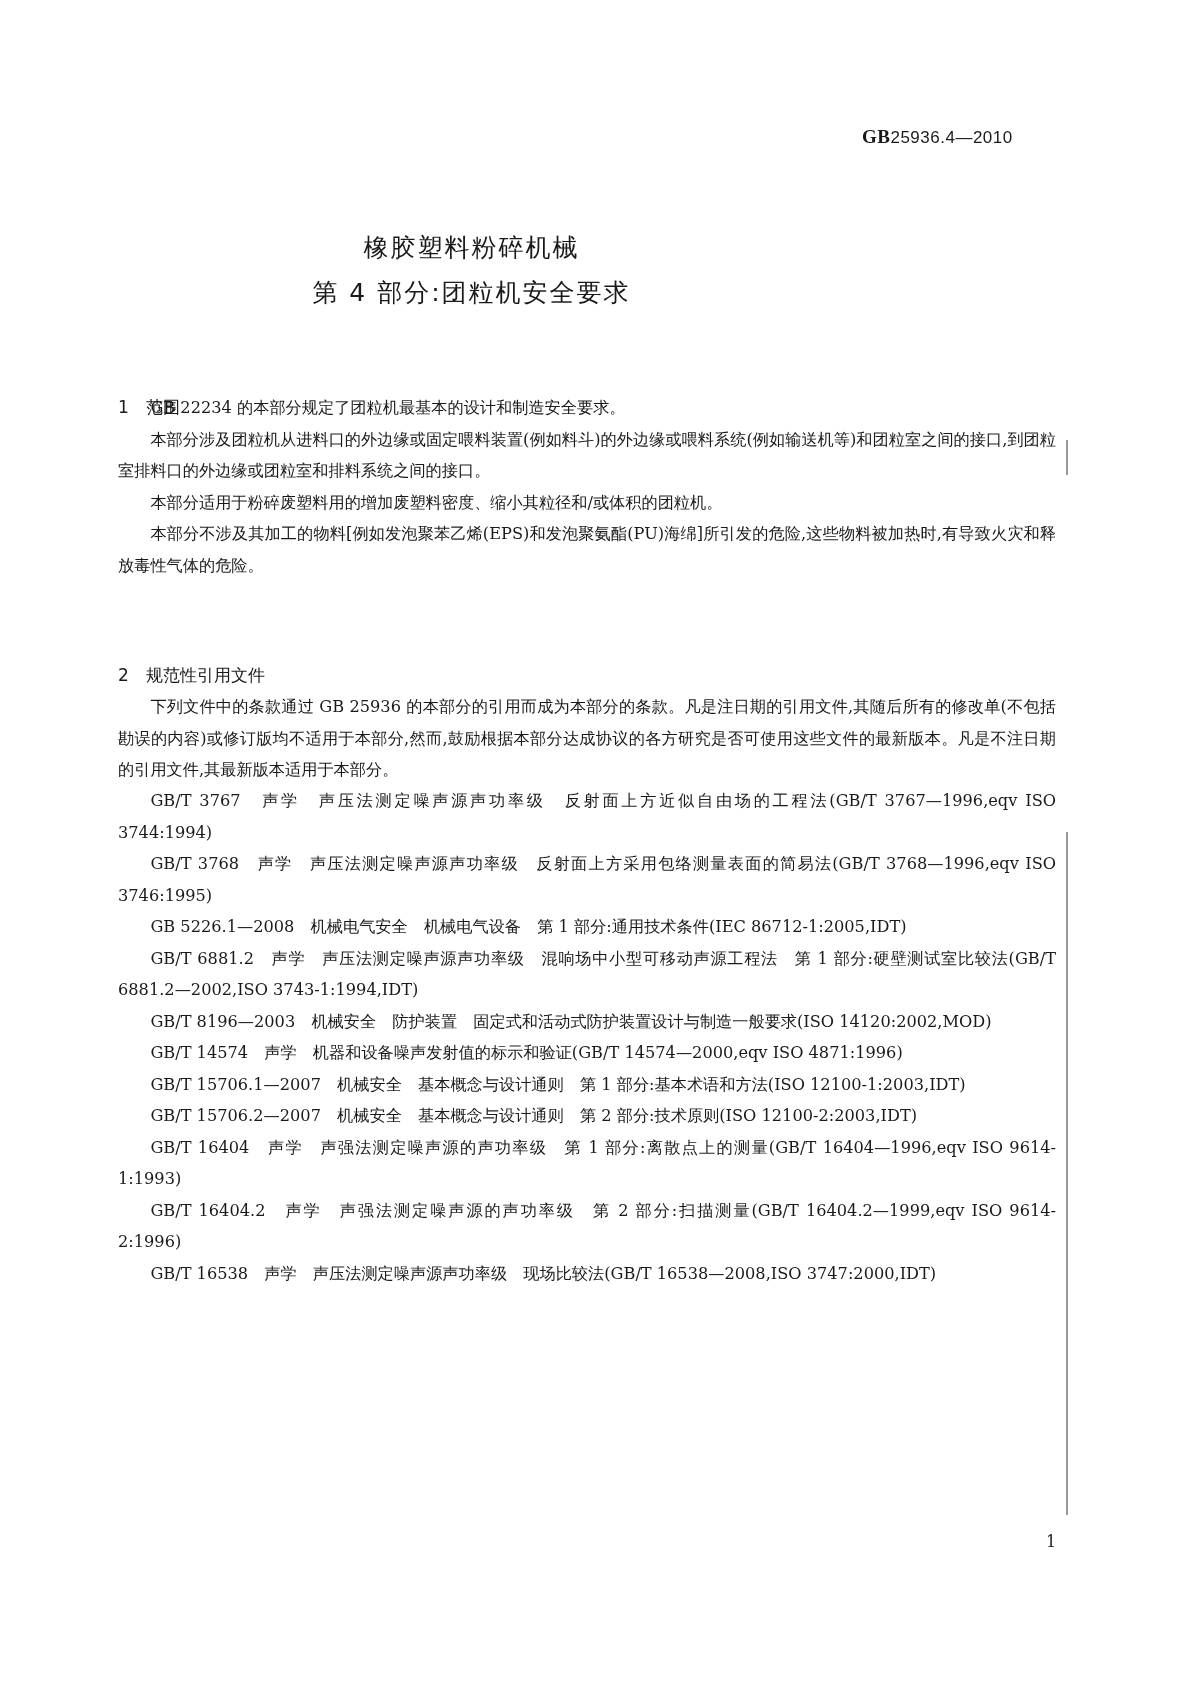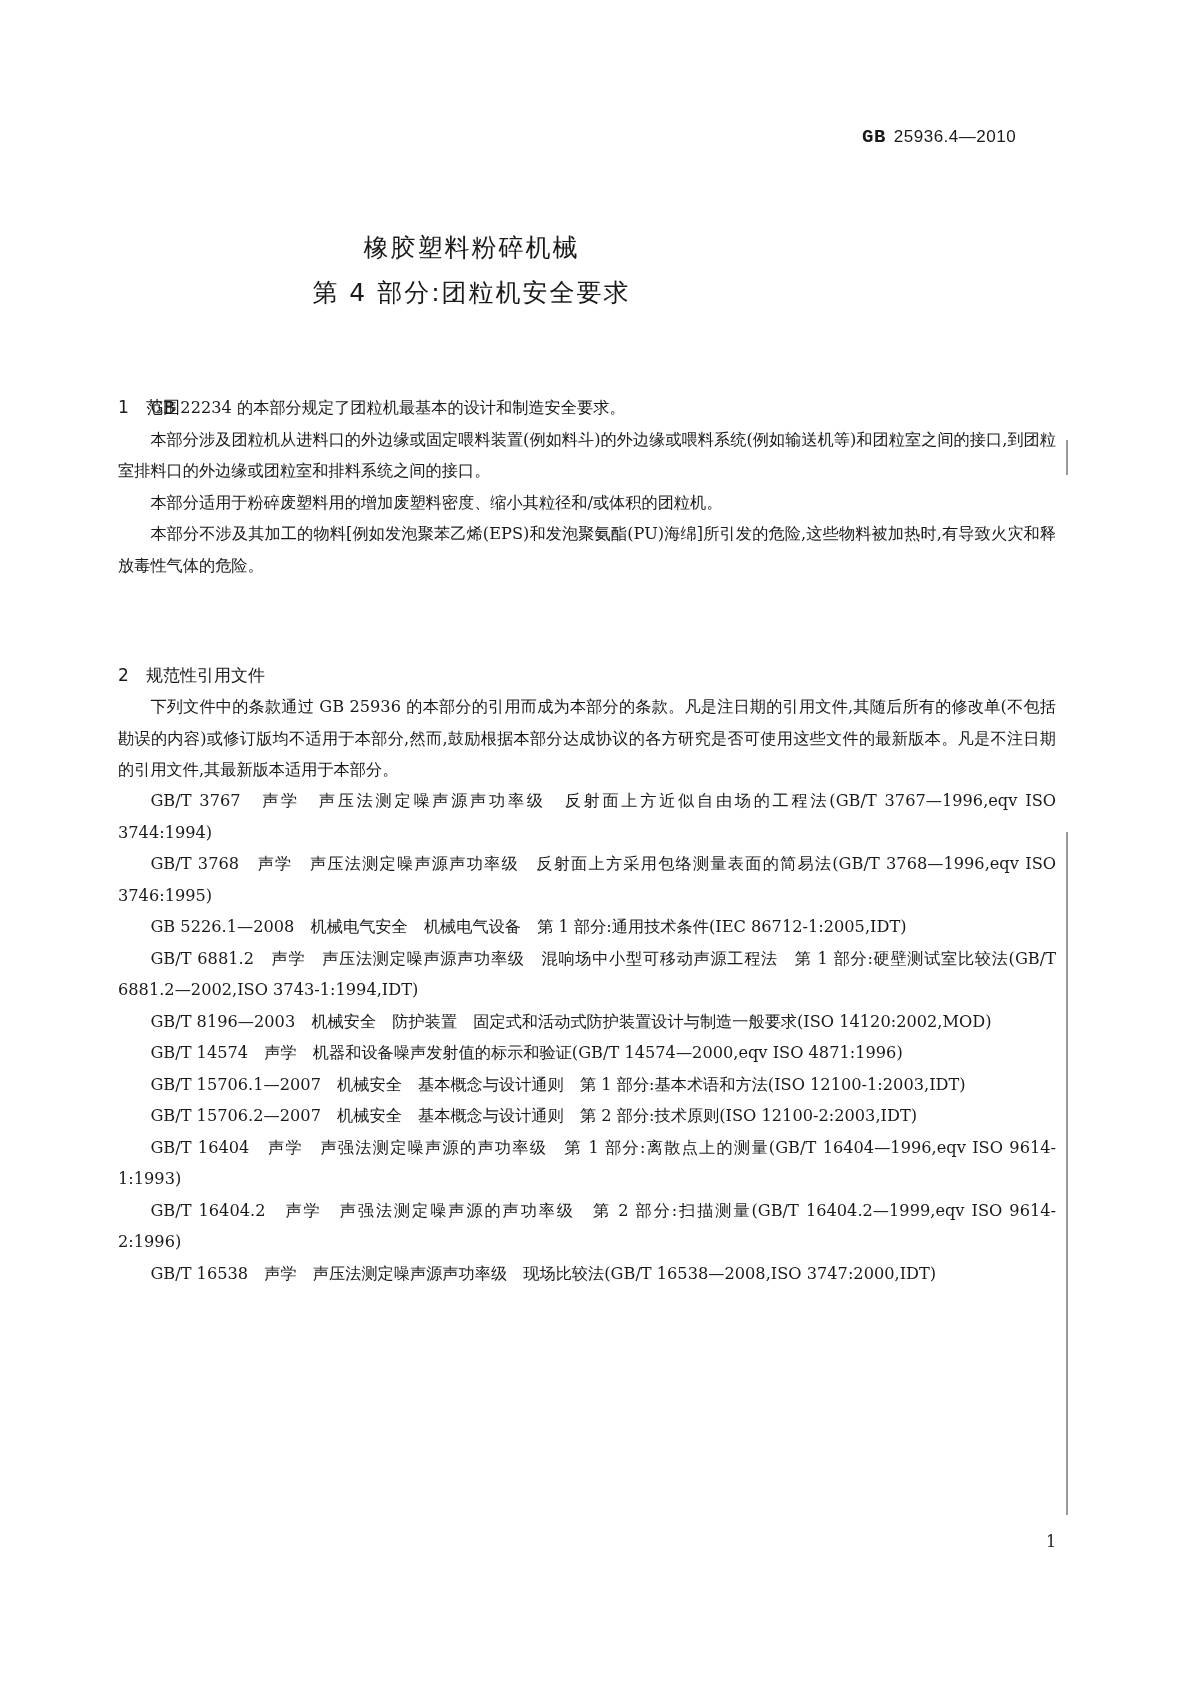--- a/index.html
+++ b/index.html
@@ -1,19 +1,19 @@
 <!DOCTYPE html>
 <html><head>
 <meta charset="utf-8">
 <style>
   html, body { margin: 0; padding: 0; background: #ffffff; }
   body { width: 1191px; height: 1684px; position: relative; overflow: hidden;
          font-family: "DejaVu Serif", "Liberation Serif", serif; color: #1a1a1a; }
   .std-no { position: absolute; top: 126px; left: 862px; font-size: 17px; letter-spacing: 0.5px; }
-  .std-no .gb { font-family: Liberation Mono, monospace; font-weight: bold; font-size: 19px; margin-right: 8px; }
+  .std-no .gb { font-family: Liberation Serif, serif; font-weight: bold; font-size: 19px; }
   .std-no .num { font-family: "Liberation Sans", sans-serif; }
   .title { position: absolute; left: 0; width: 943px; text-align: center;
            font-family: "DejaVu Sans", sans-serif; font-size: 25px; letter-spacing: 2px; }
   .title1 { top: 231px; }
   .title2 { top: 276px; }
   .sec-head { position: absolute; left: 118px; font-family: "DejaVu Sans", sans-serif; font-size: 17px; margin-top: 44px; }
   .sec-head .n { display: inline-block; width: 28px; }
   .body-text { position: absolute; left: 118px; width: 938px; font-size: 16.2px;
                line-height: 31.5px; text-align: justify; }
   .body-text p { margin: 0; text-indent: 2em; }

